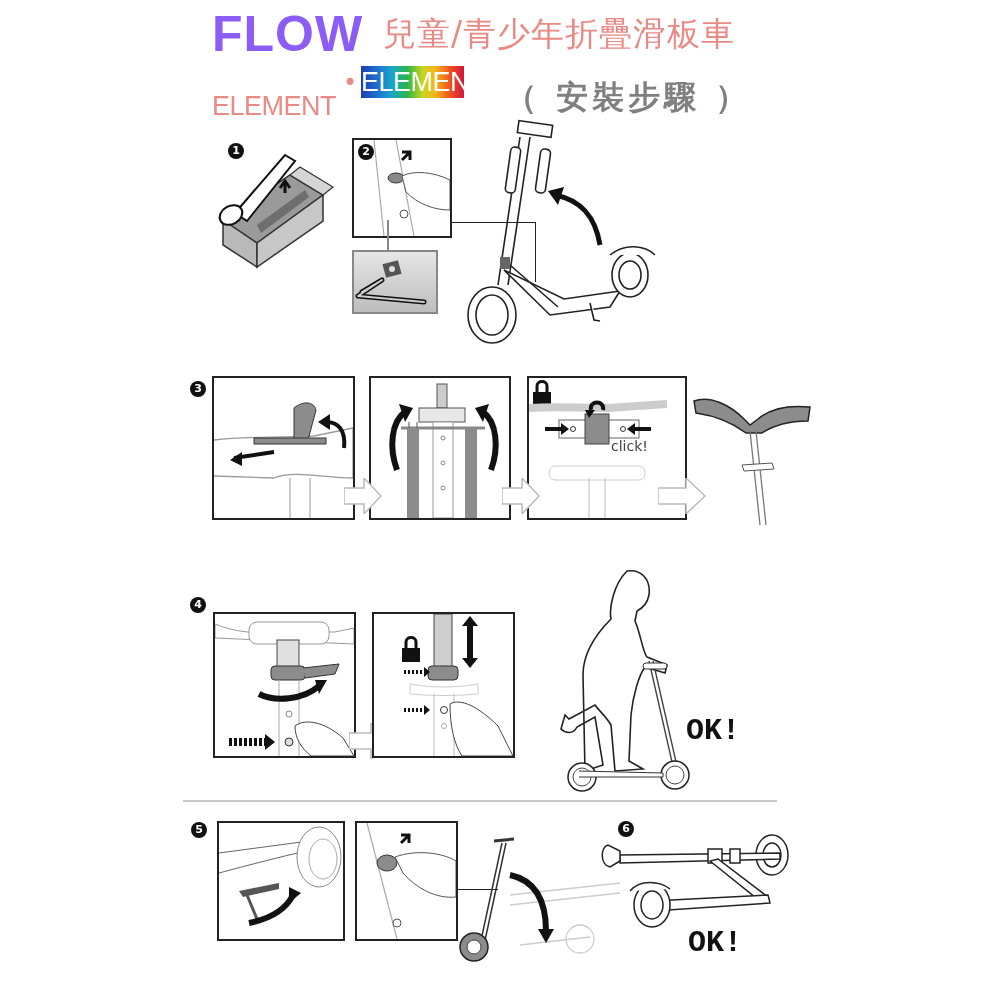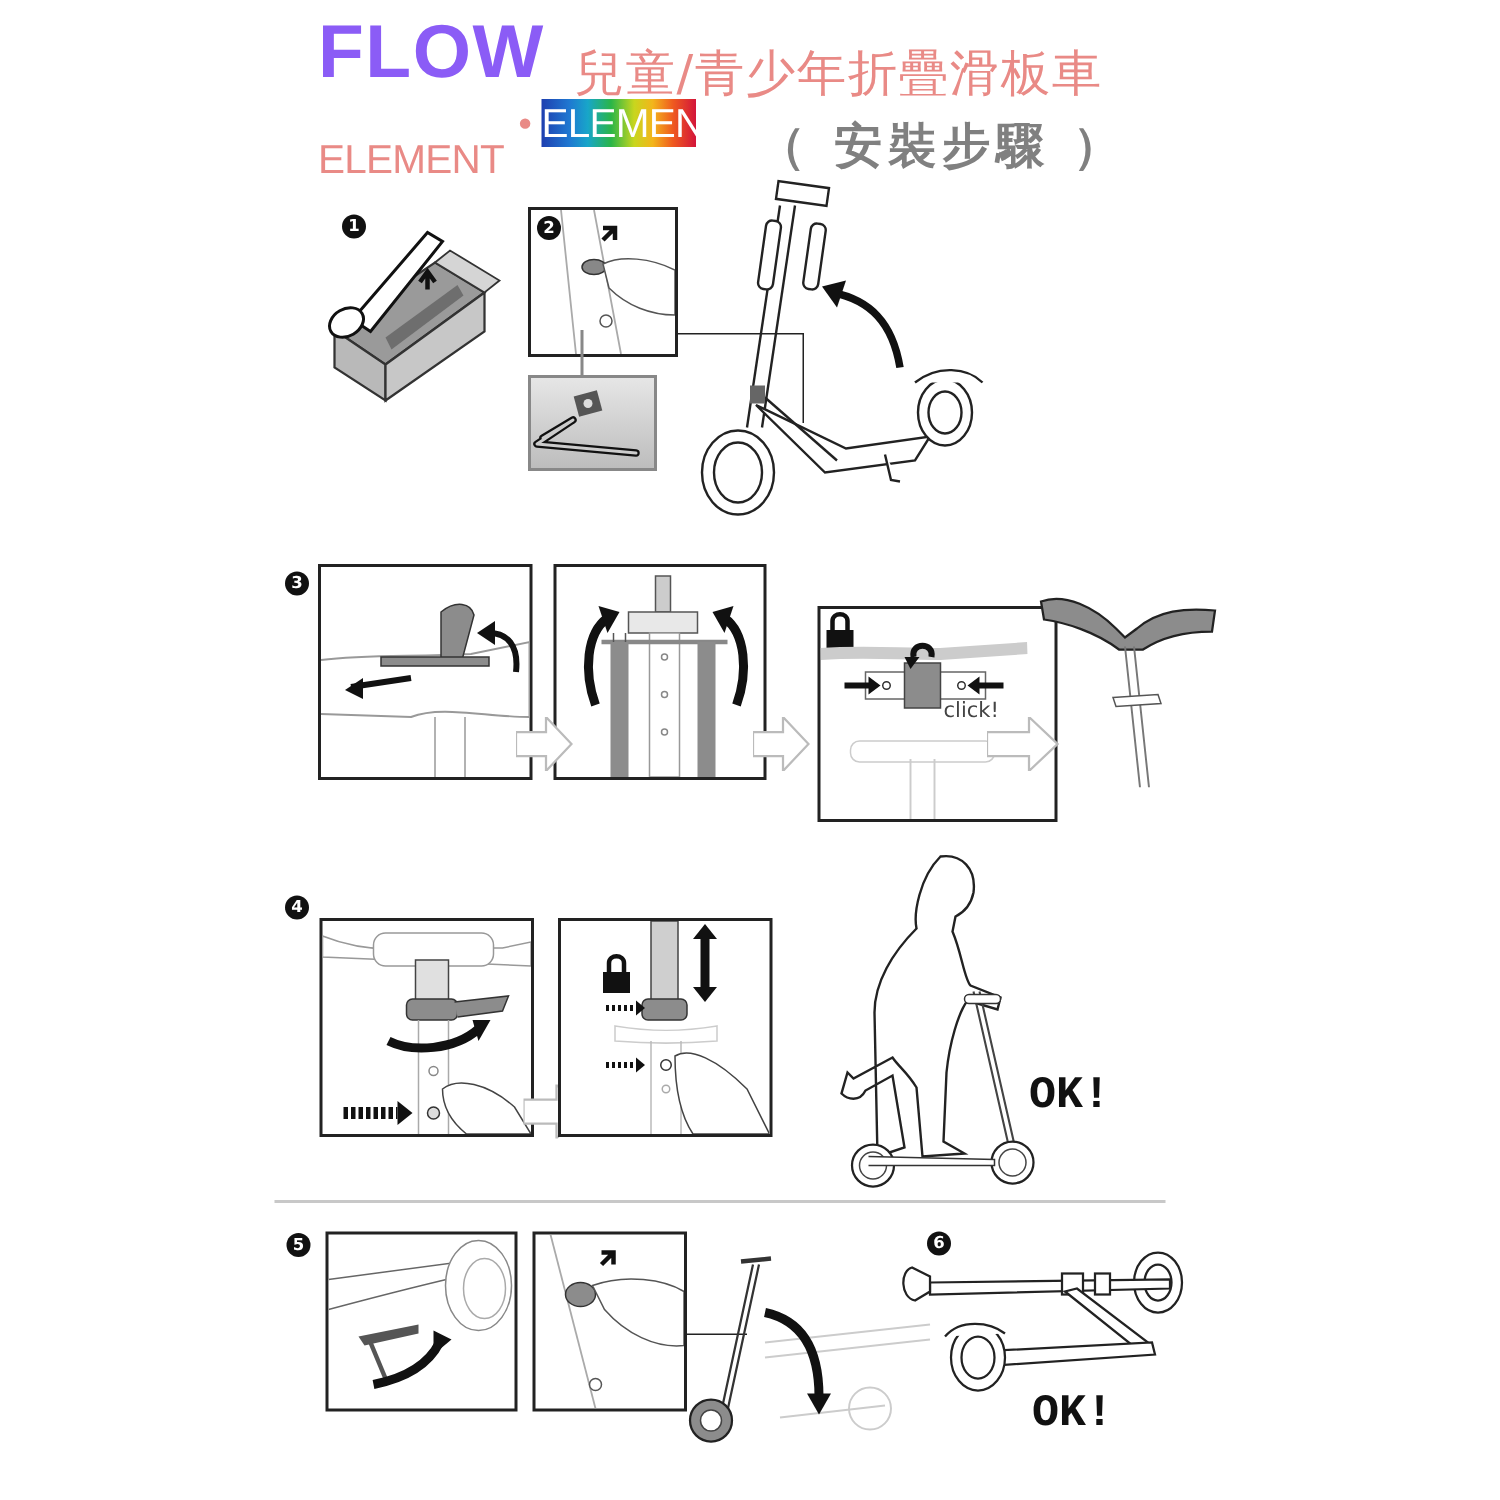--- a/index.html
+++ b/index.html
@@ -1,19 +1,19 @@
 <!DOCTYPE html>
 <html><head>
 <meta charset="utf-8">
 <style>
   html,body{margin:0;padding:0;background:#fff;}
   body{width:1000px;height:1000px;position:relative;overflow:hidden;font-family:"DejaVu Sans",sans-serif;color:#111;}
   .abs{position:absolute;}
   .brand{position:absolute;left:212px;top:6px;font-family:"Liberation Sans",sans-serif;font-weight:bold;font-size:50px;letter-spacing:1px;line-height:56px;}
-  .subtitle-cn{position:absolute;left:383px;top:14px;font-size:33px;line-height:40px;letter-spacing:1px;font-family:"DejaVu Sans",sans-serif;margin-top:15px;}
+  .subtitle-cn{position:absolute;left:383px;top:14px;font-size:33px;line-height:40px;letter-spacing:1px;font-family:"DejaVu Sans",sans-serif;}
   .element{position:absolute;left:212px;top:66px;font-family:"Liberation Sans",sans-serif;font-size:27px;line-height:34px;letter-spacing:-0.5px;margin-top:23px;}
   .dot{position:absolute;left:343px;top:66px;font-size:24px;line-height:34px;}
   .lights{position:absolute;left:361px;top:66px;width:103px;height:32px;
     background:linear-gradient(90deg,#1e3fb0 0%,#1f78d1 18%,#18a6c9 30%,#2ab548 45%,#c8d61e 60%,#f3b51b 72%,#ef5a1f 85%,#d3153a 100%);
     color:#fff;font-family:"Liberation Sans",sans-serif;font-size:27px;line-height:32px;text-align:center;letter-spacing:-0.5px;}
   .steps-title{position:absolute;left:505px;top:76px;font-size:32px;line-height:42px;font-weight:bold;letter-spacing:4px;}
   .num{position:absolute;width:16px;height:16px;border-radius:50%;background:#111;color:#fff;font-size:11px;font-weight:bold;line-height:16px;text-align:center;font-family:"DejaVu Sans",sans-serif;}
   .panel{position:absolute;border:2px solid #222;background:#fff;box-sizing:border-box;overflow:hidden;}
   .ok{position:absolute;font-family:Liberation Mono, monospace;font-weight:bold;font-size:30px;line-height:34px;}
   .divider{position:absolute;left:183px;top:800px;width:594px;height:2px;background:#c8c8c8;}
@@ -113,21 +113,21 @@
     <path d="M30,50 L114,50" stroke="#888" stroke-width="3"></path>
     <path d="M38,44 L38,140 M46,44 L46,140" stroke="#555"></path>
     <rect x="36" y="50" width="12" height="90" fill="#8c8c8c"></rect>
     <rect x="94" y="50" width="12" height="90" fill="#8c8c8c"></rect>
     <path d="M26,92 C18,70 20,44 34,34" stroke="#111" stroke-width="6" fill="none"></path>
     <polygon points="28,26 42,30 34,44" fill="#111"></polygon>
     <path d="M120,92 C128,70 126,44 112,34" stroke="#111" stroke-width="6" fill="none"></path>
     <polygon points="118,26 104,30 112,44" fill="#111"></polygon>
   </svg>
 </div>
-<div class="panel" style="left:545px;top:376px;width:160px;height:144px;margin-top:28px;">
+<div class="panel" style="left:527px;top:376px;width:160px;height:144px;">
   <svg width="138" height="140" viewBox="0 0 138 140">
     <rect x="4" y="14" width="18" height="14" fill="#111"></rect>
     <path d="M8,14 L8,8 C8,2 18,2 18,8 L18,14" stroke="#111" stroke-width="3" fill="none"></path>
     <path d="M0,30 C30,28 50,30 80,30 L138,26" stroke="#ccc" stroke-width="8" fill="none"></path>
     <rect x="30" y="42" width="80" height="18" fill="#fff" stroke="#666"></rect>
     <rect x="56" y="36" width="24" height="30" fill="#8c8c8c" stroke="#444"></rect>
     <circle cx="44" cy="51" r="2.5" fill="none" stroke="#333"></circle>
       <circle cx="94" cy="51" r="2.5" fill="none" stroke="#333"></circle>
     <path d="M16,51 L34,51" stroke="#111" stroke-width="4"></path>
       <polygon points="40,51 32,45 32,57" fill="#111"></polygon>

